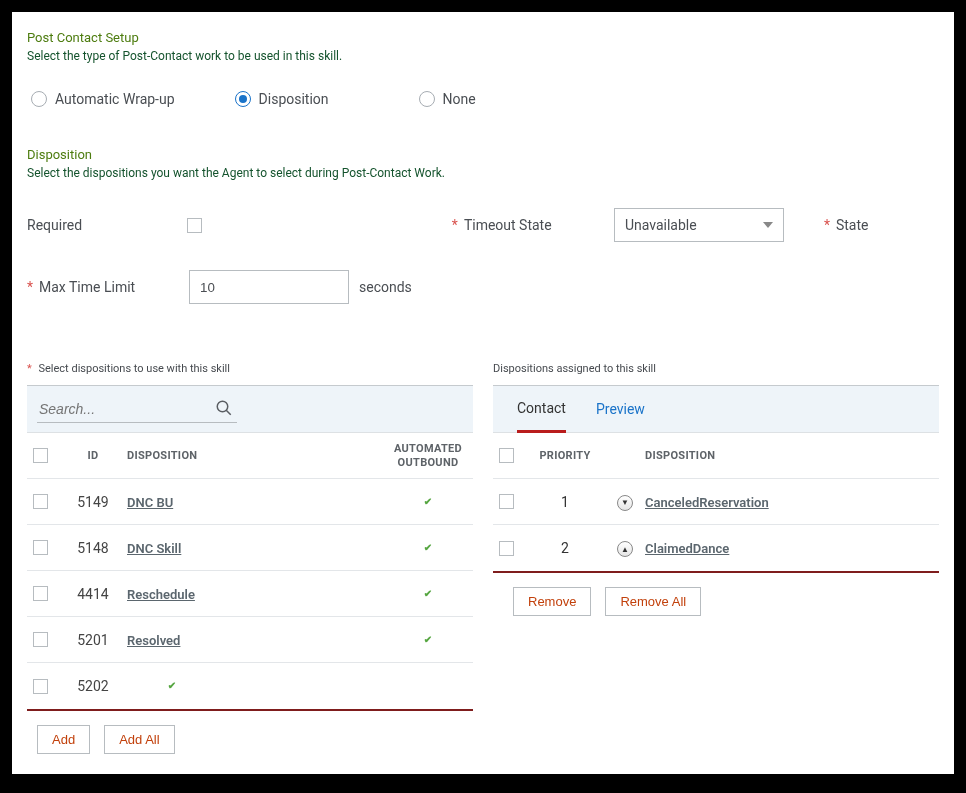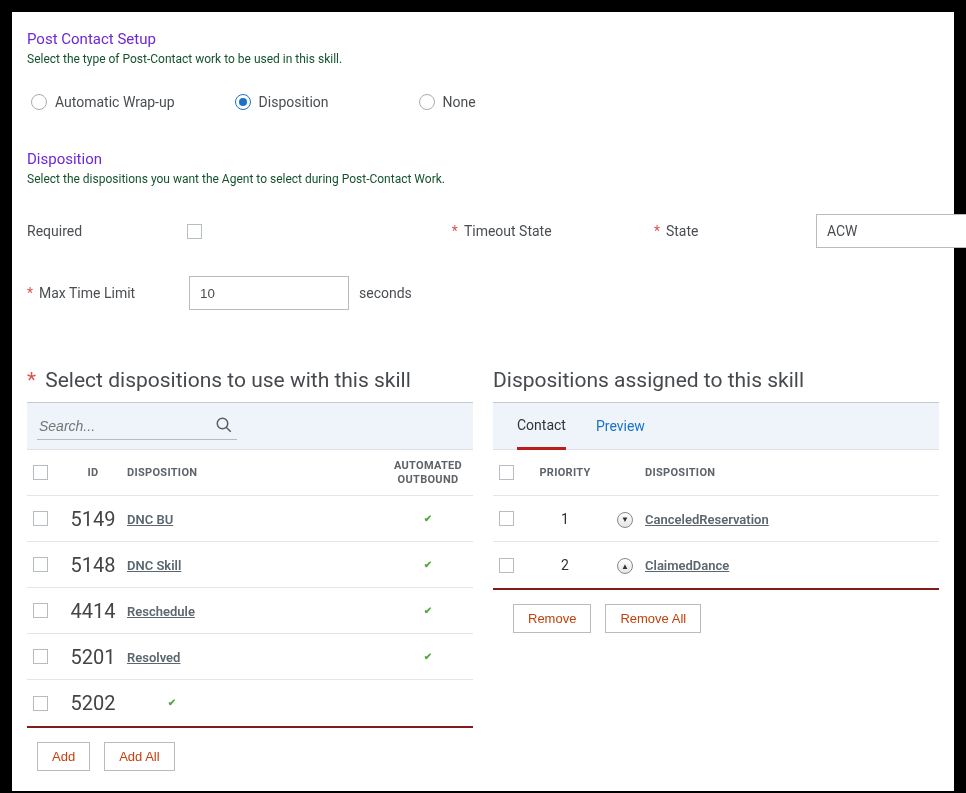--- a/index.html
+++ b/index.html
@@ -1,50 +1,50 @@
 <!DOCTYPE html>
 <html><head>
 <meta charset="utf-8">
 <style>
 * { box-sizing: border-box; margin: 0; padding: 0; }
 body { background: #000; font-family: -apple-system, "Segoe UI", Roboto, Arial, sans-serif; font-size: 14px; color: #333; }
 .frame { background: #fff; margin: 12px; padding: 18px 15px 20px 15px; }
-.section-title { font-size: 15px; color: #6d28d9; margin-bottom: 4px; font-weight: 400; }
+.section-title { font-size: 13px; color: #4d7c0f; margin-bottom: 4px; font-weight: 400; }
 .section-sub { font-size: 12px; color: #14532d; margin-bottom: 28px; }
 .radio-row { display: flex; gap: 60px; margin-bottom: 40px; padding-left: 4px; }
 .radio-opt { display: flex; align-items: center; gap: 8px; cursor: pointer; color: #4a4e53; }
 .radio-circle { width: 16px; height: 16px; border: 1.5px solid #a7adb3; border-radius: 50%; display: flex; align-items: center; justify-content: center; background: #fff; }
 .radio-circle.sel { border-color: #1a73c9; }
 .radio-circle.sel::after { content: ""; width: 8px; height: 8px; background: #1a73c9; border-radius: 50%; }
 .form-grid { display: grid; grid-template-columns: 1fr 1fr 1fr; gap: 0 40px; margin-bottom: 30px; }
 .form-row { display: flex; align-items: center; margin-bottom: 28px; }
 .req-star { color: #d9534f; margin-right: 6px; }
 .form-label { color: #4a4e53; width: 160px; flex-shrink: 0; }
 .checkbox { width: 15px; height: 15px; border: 1px solid #b7bcc0; background: #fff; }
 .select { width: 190px; height: 34px; border: 1px solid #b7bcc0; background: #fff; display: flex; align-items: center; justify-content: space-between; padding: 0 10px; color: #4a4e53; cursor: pointer; }
 .select .chev { width: 0; height: 0; border-left: 5px solid transparent; border-right: 5px solid transparent; border-top: 6px solid #888; }
 .num-input { width: 160px; height: 34px; border: 1px solid #b7bcc0; padding: 0 10px; color: #4a4e53; }
 .seconds { margin-left: 10px; color: #4a4e53; }
 .panels { display: grid; grid-template-columns: 1fr 1fr; gap: 20px; }
-.panel-title { font-size: 21px; color: #464a4f; margin-bottom: 10px; }
+.panel-title { font-size: 11px; color: #464a4f; margin-bottom: 10px; }
 .panel-title .req-star { margin-right: 4px; }
 .panel-head { border-top: 1px solid #c5cace; border-bottom: 1px solid #dde1e4; background: #eef4f9; height: 48px; display: flex; align-items: center; padding: 0 4px; }
 .search-wrap { position: relative; width: 200px; margin-left: 6px; }
 .search-input { border: none; border-bottom: 1px solid #b7bcc0; background: transparent; width: 100%; height: 28px; padding: 0 28px 0 2px; font-size: 14px; color: #666; font-style: italic; outline: none; }
 .search-icon { position: absolute; right: 4px; top: 4px; color: #5a5e63; }
 .tabs { display: flex; gap: 30px; padding: 0 20px; height: 100%; align-items: center; }
 .tab { color: #1a73c9; padding: 14px 0; cursor: pointer; }
 .tab.active { color: #333; border-bottom: 3px solid #b91c1c; }
 .tbl { border-bottom: 2px solid #7f1d1d; }
 .tbl-head { display: flex; align-items: center; height: 46px; border-bottom: 1px solid #e3e6e9; }
 .tbl-head .col { font-size: 11px; font-weight: 700; color: #5e6368; letter-spacing: 0.3px; }
 .tbl-row { display: flex; align-items: center; height: 46px; border-bottom: 1px solid #e3e6e9; }
 .tbl-row:last-child { border-bottom: none; }
 .col-chk { width: 32px; padding-left: 6px; }
-.col-id { width: 68px; font-size: 20px; color: #444; text-align: center; }
+.col-id { width: 68px; font-size: 14px; color: #444; text-align: center; }
 .col-disp { flex: 1; }
 .col-auto { width: 90px; text-align: center; font-size: 10px; line-height: 1.2; }
 .link { color: #5b666e; font-weight: 600; text-decoration: underline; cursor: pointer; font-size: 13px; }
 .check-icon { color: #56a641; font-weight: bold; }
 .col-prio { width: 80px; text-align: center; }
 .col-arrow { width: 40px; text-align: center; }
 .arrow-btn { width: 16px; height: 16px; border: 1px solid #888; border-radius: 50%; display: inline-flex; align-items: center; justify-content: center; font-size: 8px; color: #333; background: linear-gradient(#fff,#e5e5e5); cursor: pointer; }
 .btn-row { display: flex; gap: 14px; margin-top: 14px; padding-left: 10px; }
 .btn { border: 1px solid #b7bcc0; background: #fff; color: #c2410c; padding: 6px 14px; font-size: 13px; cursor: pointer; }
 .panels .right .btn-row { padding-left: 20px; }
@@ -77,20 +77,24 @@
   <div class="section-sub">Select the dispositions you want the Agent to select during Post-Contact Work.</div>
 
   <div class="form-grid">
     <div class="form-row">
       <span class="form-label">Required</span>
       <div class="checkbox"></div>
     </div>
     <div class="form-row">
       <span class="req-star">*</span>
       <span class="form-label" style="width:150px;">Timeout State</span>
+      <div class="select" style="width:170px;">
+        <span>Unavailable</span>
+        <span class="chev"></span>
+      </div>
     </div>
     <div class="form-row">
       <span class="req-star">*</span>
       <span class="form-label" style="width:150px;">State</span>
       <div class="select">
         <span>ACW</span>
         <span class="chev"></span>
       </div>
     </div>
     <div class="form-row">

